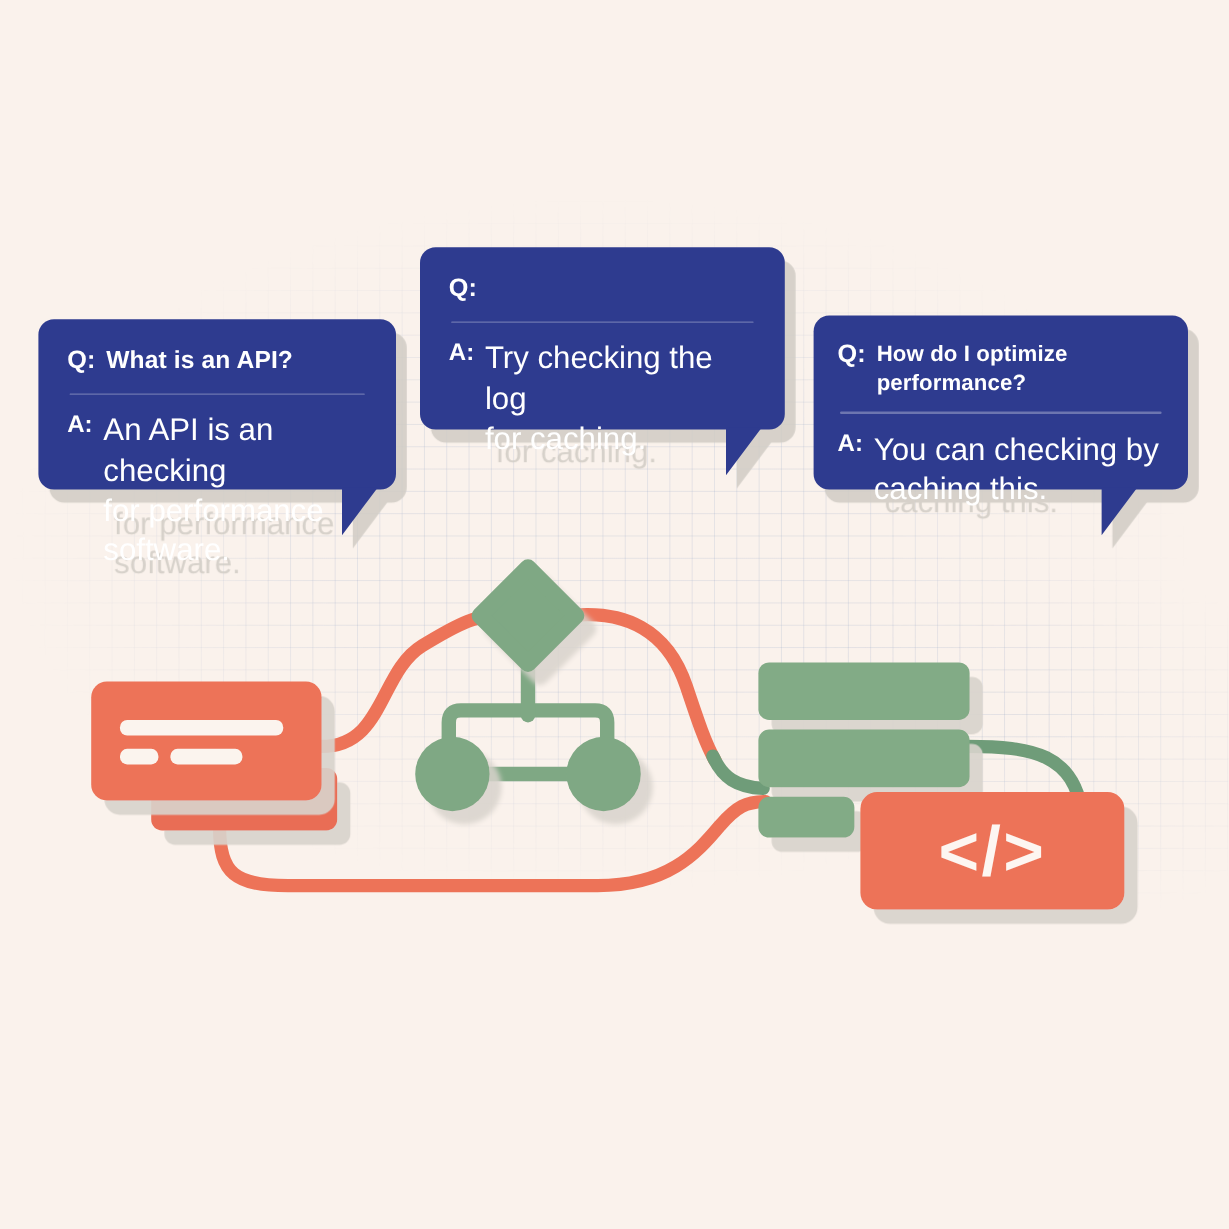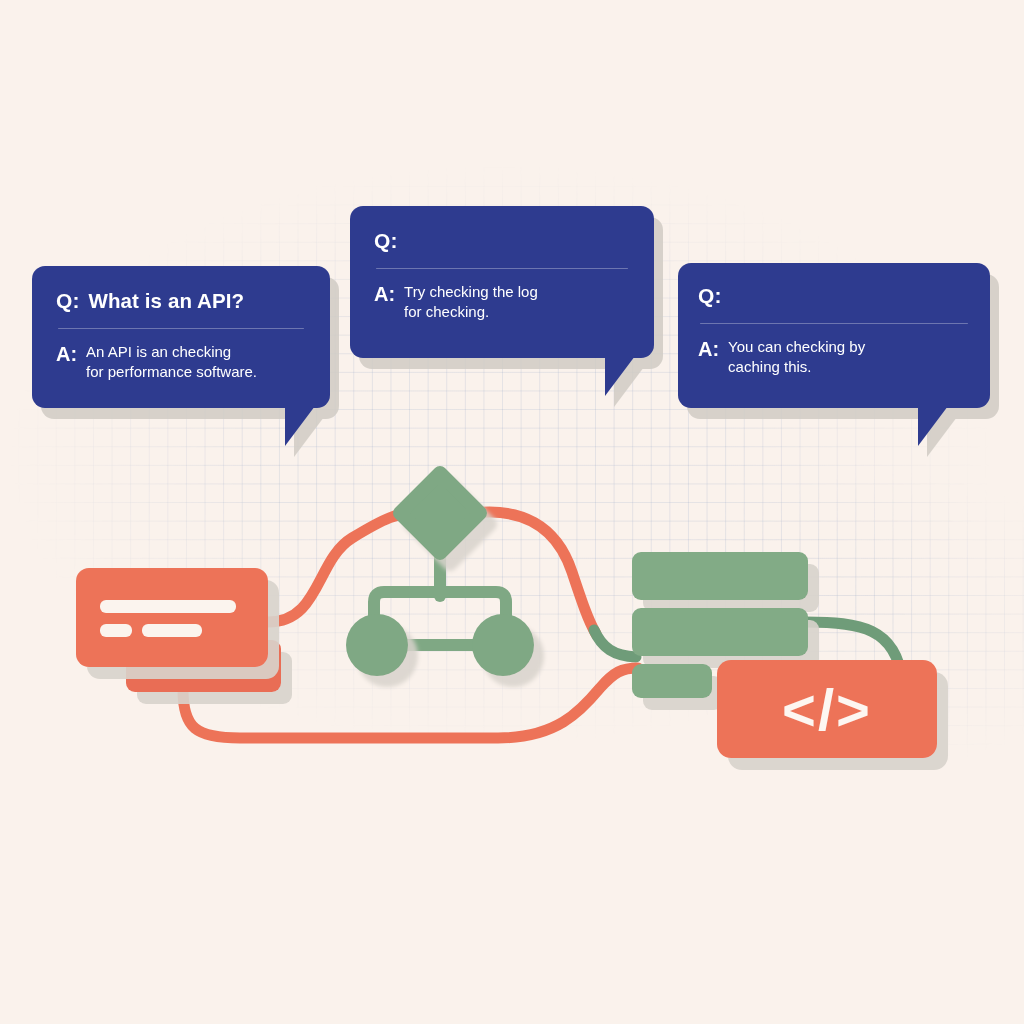--- a/index.html
+++ b/index.html
@@ -41,21 +41,21 @@
   .qa-row{display:flex;align-items:flex-start;}
   .qa-key{
     font-weight:bold;
     flex:0 0 auto;
     line-height:1.28;
   }
   .qa-text{line-height:1.28;}
   .q-row .qa-key{font-size:21px;margin-right:9px;letter-spacing:.1px;}
   .q-row .qa-text{font-size:20.5px;font-weight:bold;letter-spacing:.1px;}
   .a-row .qa-key{font-size:20px;margin-right:9px;}
-  .a-row .qa-text{font-size:15px;font-weight:400;}
+  .a-row .qa-text{font-size:26px;font-weight:400;}
   .divider{
     height:1.5px;background:rgba(255,255,255,.30);
     margin:13px 2px 13px 2px;border-radius:2px;
   }
   .tail{
     position:absolute;width:0;height:0;
     border-left:30px solid #2e3b8f;
     border-bottom:40px solid transparent;
   }
 
@@ -165,31 +165,32 @@
   <div class="bubble" id="bubble-2">
     <div class="inner">
       <div class="qa-row q-row">
         <span class="qa-key">Q:</span>
       </div>
       <div class="divider"></div>
       <div class="qa-row a-row">
         <span class="qa-key">A:</span>
         <span class="qa-text">
           <span>Try checking the log</span><br>
-          <span>for checking.</span>
+          <span>for caching.</span>
         </span>
       </div>
     </div>
     <div class="tail"></div>
   </div>
 
   <div class="bubble" id="bubble-3">
     <div class="inner">
       <div class="qa-row q-row">
         <span class="qa-key">Q:</span>
+        <span class="qa-text">How do I optimize performance?</span>
       </div>
       <div class="divider"></div>
       <div class="qa-row a-row">
         <span class="qa-key">A:</span>
         <span class="qa-text">
           <span>You can checking by</span><br>
           <span>caching this.</span>
         </span>
       </div>
     </div>

